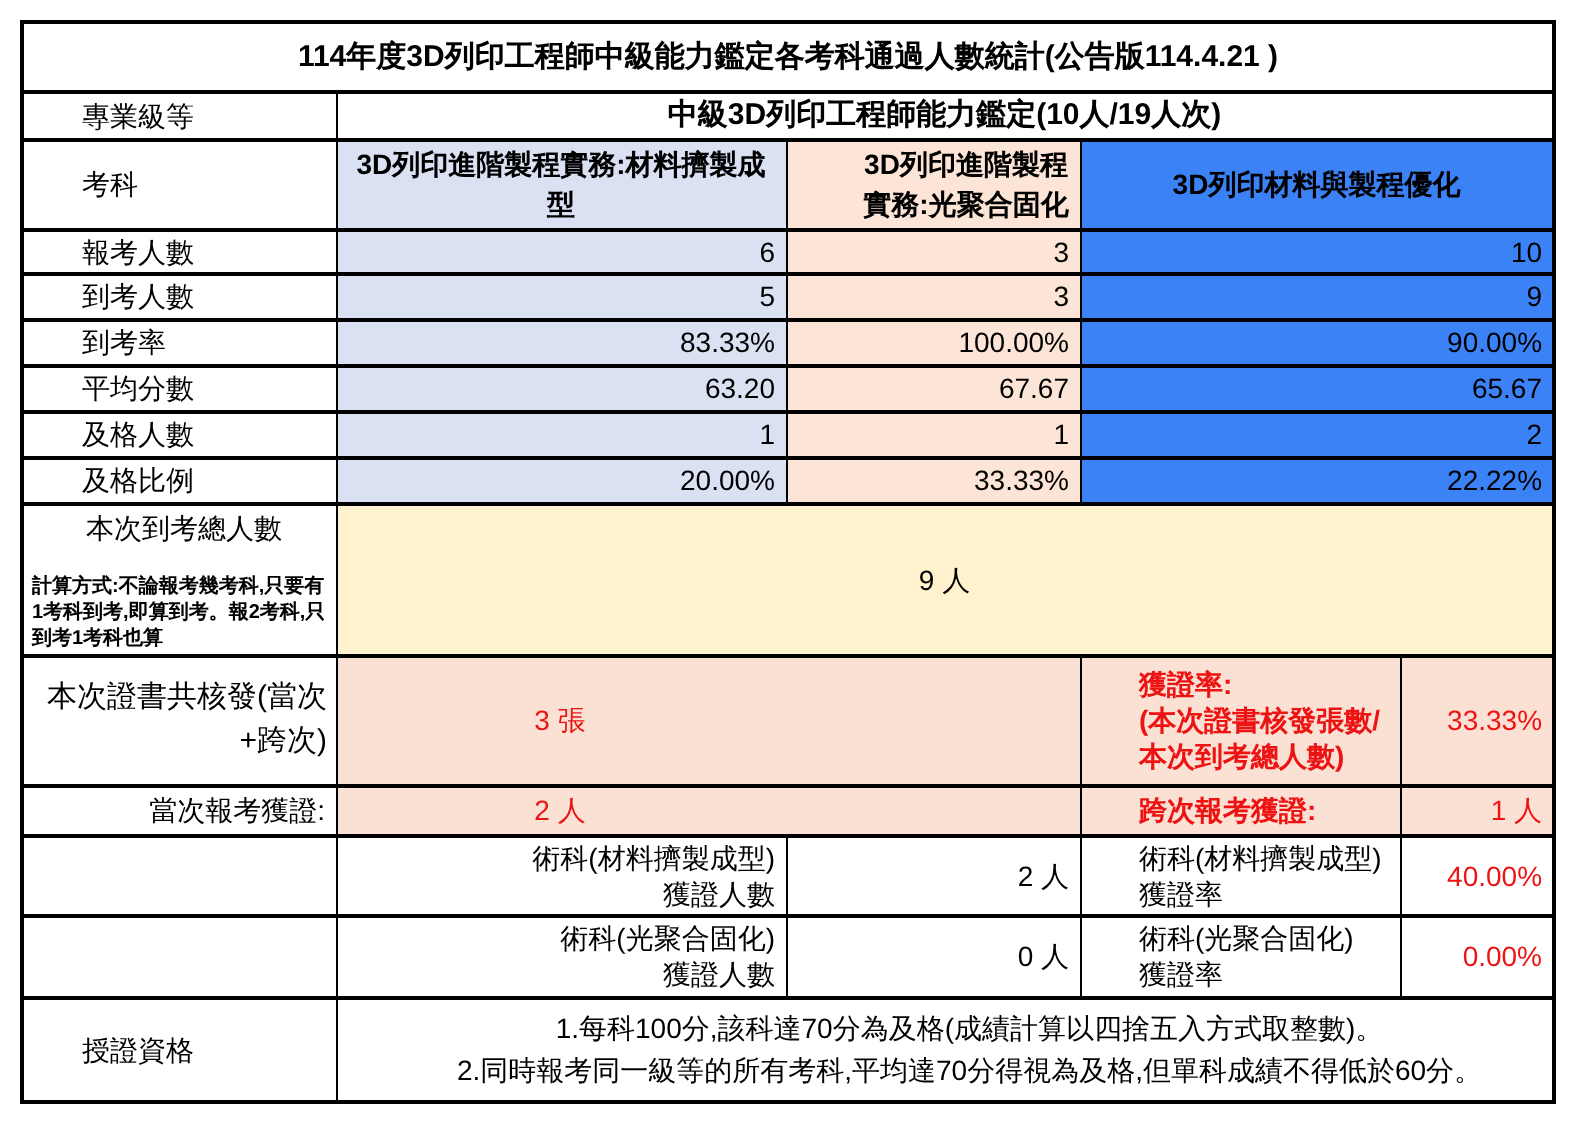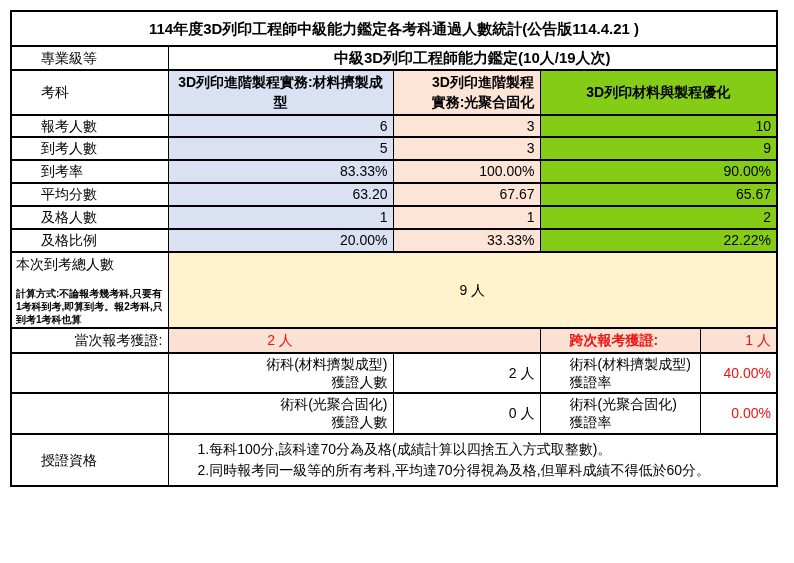--- a/index.html
+++ b/index.html
@@ -16,33 +16,33 @@
     border:2px solid #000;border-left-width:1px;border-right-width:1px;
     padding:1px 4px;font-size:14px;line-height:1.3;vertical-align:middle;
     overflow:hidden;word-break:break-all;
   }
   .b{font-weight:bold;}
   .ctr{text-align:center;}
   .rt{text-align:right;padding-right:5px;}
   .lt{text-align:left;padding-left:29px;}
   .blue{background:#D9E1F2;}
   .lor{background:#FCE4D6;padding-left:37px;}
-  .dor{background:#84cc16;}
+  .dor{background:#3b82f6;}
   .yel{background:#FFF2CC;}
   .pink{background:#FBE1D4;}
   .red{color:#EE1313;}
   .pre{white-space:pre-line;}
   .title-cell{font-size:15px;font-weight:bold;text-align:center;}
   .hdr{font-weight:bold;text-align:center;line-height:1.45;}
   .offc{text-align:center;padding-right:152px;}
   .note-cell{vertical-align:top;padding-top:2px;}
-  .note-cell .main{font-size:14px;}
+  .note-cell .main{font-size:14px;margin-left:27px;}
   .note-cell .small{font-size:10px;font-weight:bold;line-height:1.3;margin-top:14px;}
   .biglabel{font-size:15px;text-align:right;line-height:1.5;}
-  .qual{line-height:1.5;vertical-align:middle;}
+  .qual{line-height:1.5;vertical-align:middle;text-align:center;}
 </style>
 </head>
 <body>
 
 <table>
   <colgroup>
     <col style="width:157px">
       <col style="width:225px">
       <col style="width:147px">
       <col style="width:160px">
@@ -104,20 +104,28 @@
   </tr>
 
   <tr style="height:64px">
     <td class="note-cell">
       <div class="main">本次到考總人數</div>
       <div class="small">計算方式:不論報考幾考科,只要有1考科到考,即算到考。報2考科,只到考1考科也算</div>
     </td>
     <td colspan="4" class="ctr yel">9 人</td>
   </tr>
 
+  <tr style="height:65px">
+    <td class="biglabel">本次證書共核發(當次+跨次)</td>
+    <td colspan="2" class="offc pink red">3 張</td>
+    <td class="lt pink red b pre">獲證率:
+(本次證書核發張數/
+本次到考總人數)</td>
+    <td class="rt pink red">33.33%</td>
+  </tr>
 
   <tr style="height:25px">
     <td class="rt">當次報考獲證:</td>
     <td colspan="2" class="offc pink red">2 人</td>
     <td class="lt pink red b">跨次報考獲證:</td>
     <td class="rt pink red">1 人</td>
   </tr>
 
   <tr style="height:38px">
     <td></td>

